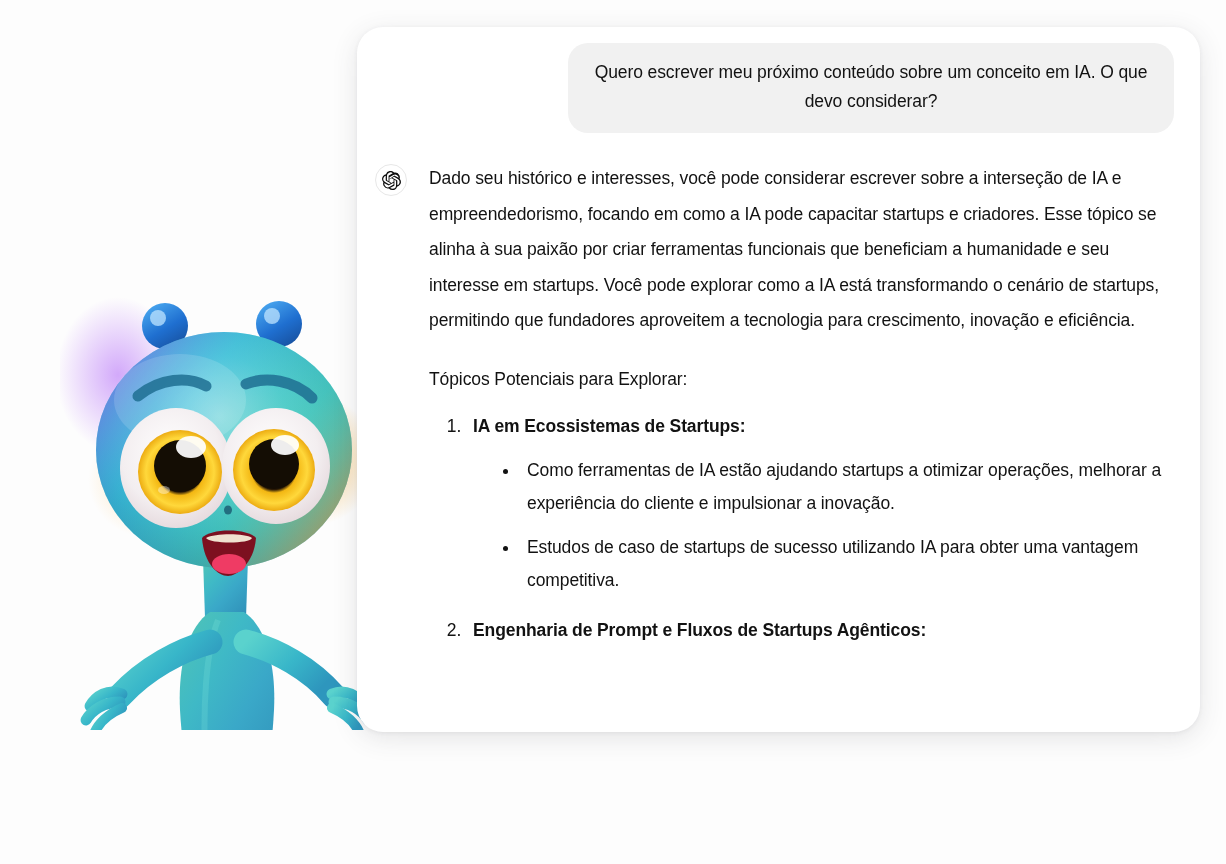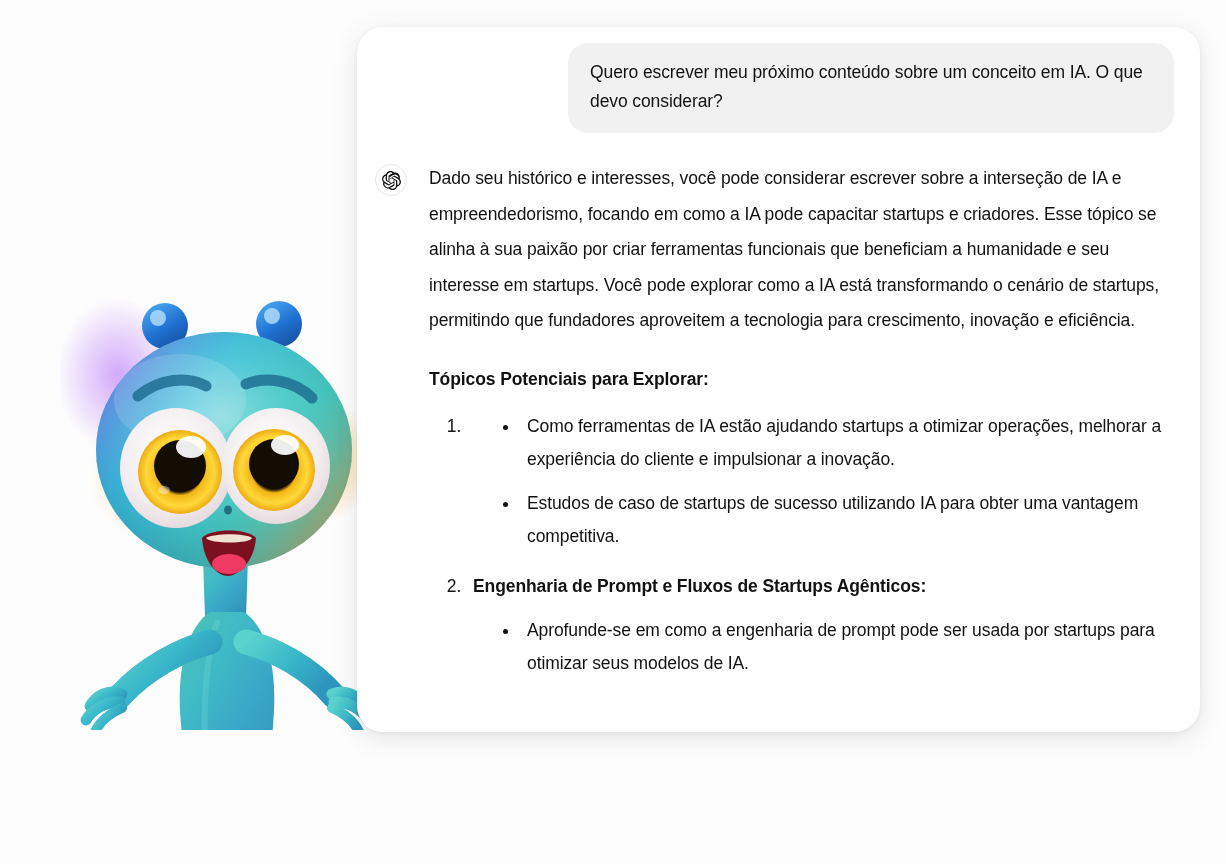--- a/index.html
+++ b/index.html
@@ -52,20 +52,21 @@
   }
   .user-bubble {
     background: #f1f1f1;
     color: #121212;
     border-radius: 20px;
     padding: 15px 22px 17px 22px;
     max-width: 562px;
     font-size: 17.5px;
     line-height: 29px;
     letter-spacing: -0.1px;
+    text-align: center;
   }
 
   .assistant-row {
     display: flex;
     align-items: flex-start;
     padding: 28px 33px 0 18px;
   }
   .assistant-avatar {
     flex: 0 0 auto;
     width: 30px;
@@ -100,21 +101,21 @@
     background-image: linear-gradient(#ec1c24, #ec1c24);
     background-repeat: no-repeat;
     background-size: 100% 3.2px;
     background-position: 0 1.31em;
     padding-bottom: 2px;
   }
 
   .section-title {
     margin: 24px 0 0 0;
     font-size: 17.5px;
-    font-weight: bold;
+    font-weight: normal;
     line-height: 32px;
     letter-spacing: -0.1px;
   }
 
   ol.topics {
     margin: 14px 0 0 0;
     padding-left: 37px;
     list-style-type: decimal;
   }
   ol.topics > li {
@@ -275,29 +276,26 @@
     </div>
 
     <div class="assistant-body">
 
       <p class="para"><span>Dado seu histórico e interesses, você pode considerar escrever sobre a </span><span class="mk">interseção de IA e empreendedorismo, focando em como a IA pode capacitar startups e criadores.</span><span> Esse tópico se alinha à sua paixão por criar ferramentas funcionais que beneficiam a humanidade e seu interesse em startups. Você pode explorar como a IA está transformando o cenário de startups, permitindo que fundadores aproveitem a tecnologia para crescimento, inovação e eficiência.</span></p>
 
       <div class="section-title">Tópicos Potenciais para Explorar:</div>
 
       <ol class="topics">
         <li class="topic-block-1">
+          <span class="topic-head mk">IA em Ecossistemas de Startups:</span>
           <ul class="subs">
             <li>Como ferramentas de IA estão ajudando startups a otimizar operações, melhorar a experiência do cliente e impulsionar a inovação.</li>
             <li>Estudos de caso de startups de sucesso utilizando IA para obter uma vantagem competitiva.</li>
           </ul>
         </li>
         <li class="topic-block-2">
           <span class="topic-head mk">Engenharia de Prompt e Fluxos de Startups Agênticos:</span>
-          <ul class="subs">
-            <li>Aprofunde-se em como a engenharia de prompt pode ser usada por startups para otimizar seus modelos de IA.</li>
-
-          </ul>
         </li>
       </ol>
 
     </div>
   </div>
 </div>
 
 </body></html>

